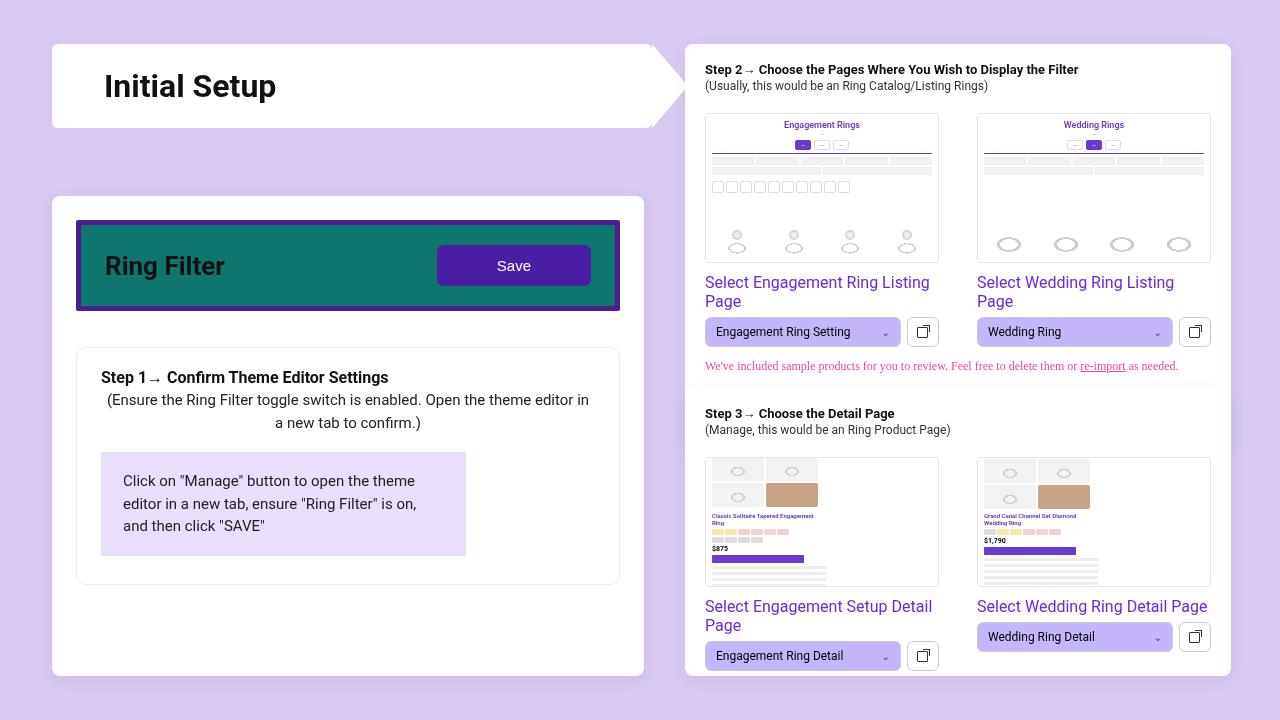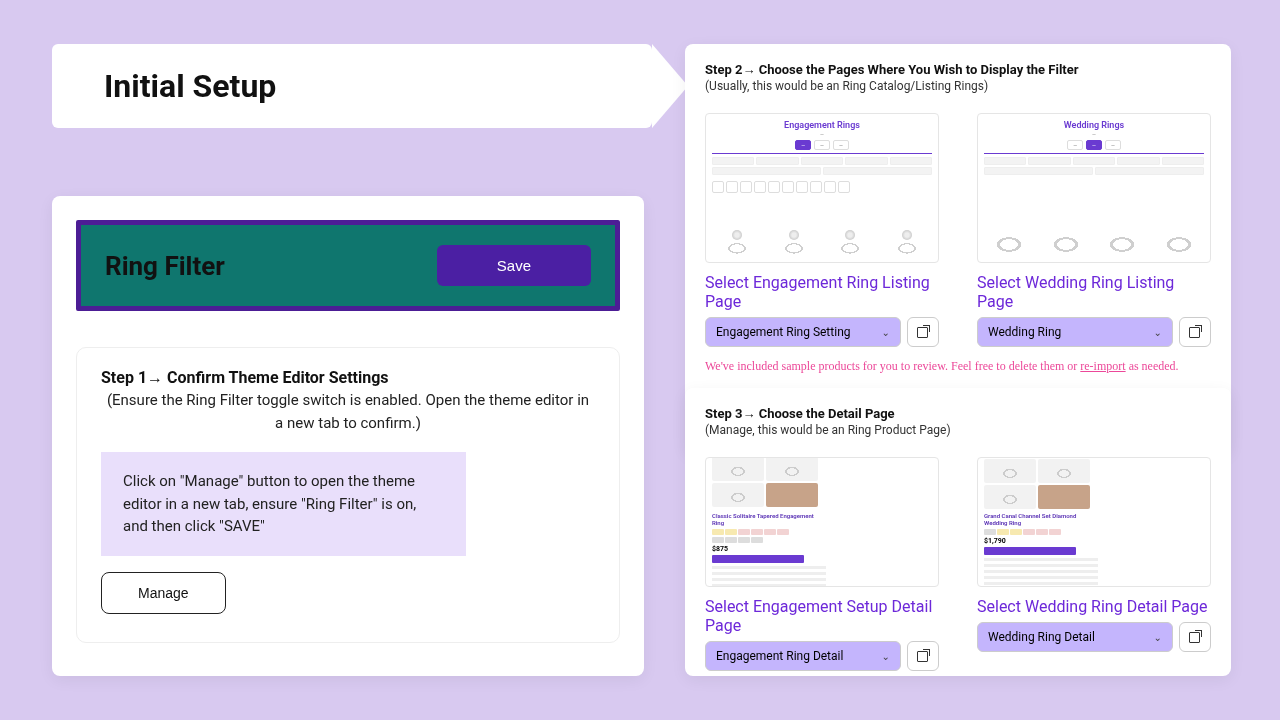--- a/index.html
+++ b/index.html
@@ -233,21 +233,20 @@
 <div class="card-left">
   <div class="rf-header">
     <h2>Ring Filter</h2>
     <button class="btn-save">Save</button>
   </div>
 
   <div class="step1-box">
     <div class="step-title">Step 1→  Confirm Theme Editor Settings</div>
     <div class="step-sub">(Ensure the Ring Filter toggle switch is enabled. Open the theme editor in a new tab to confirm.)</div>
     <div class="purple-note">Click on "Manage" button to open the theme editor in a new tab, ensure "Ring Filter" is on, and then click "SAVE"</div>
-    <button class="btn-manage">Manage</button>
   </div>
 </div>
 
 <div class="card-right card-r1">
   <div class="step-small-title">Step 2→ Choose the Pages Where You Wish to Display the Filter</div>
   <div class="step-small-sub">(Usually, this would be an Ring Catalog/Listing Rings)</div>
 
   <div class="two-col">
     <div class="col">
       <div class="preview-box">

